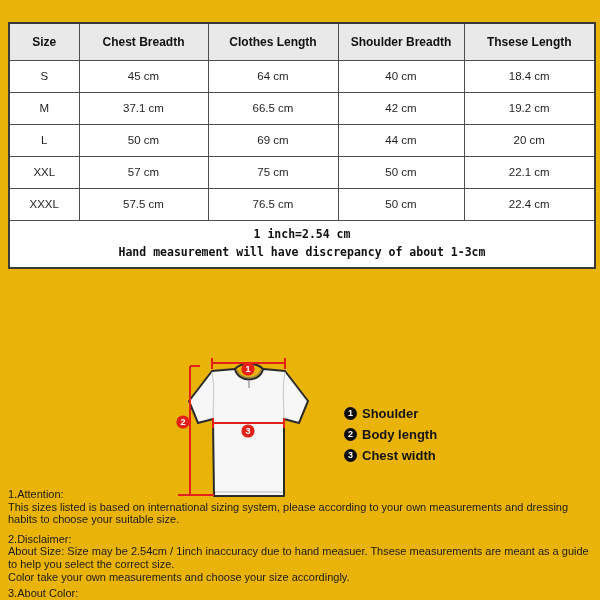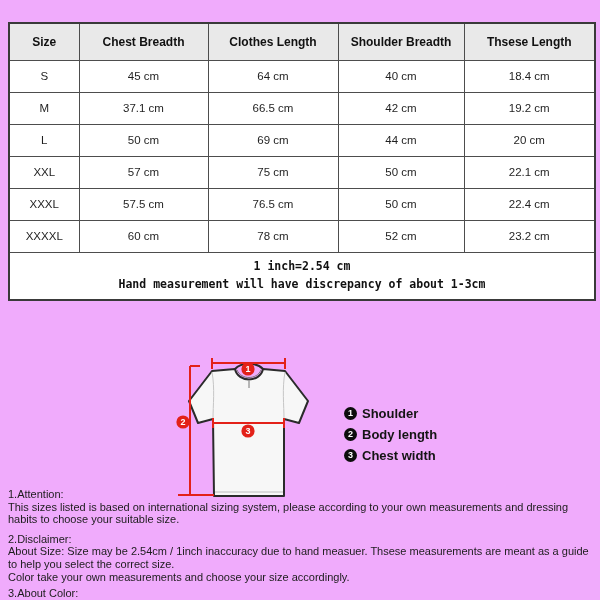--- a/index.html
+++ b/index.html
@@ -7,21 +7,21 @@
     --border-dark:#3a3a3a;
     --border-inner:#4d4d4d;
     --header-bg:#e9e9e9;
     --text:#1e1e1e;
     --shirt-outline:#2b2b2b;
     --shirt-fill:#f7f7f7;
   }
   *{box-sizing:border-box;margin:0;padding:0;}
   html,body{background:#fff;}
   body{font-family:"Liberation Sans",sans-serif;color:var(--text);}
-  .page{position:relative;width:600px;height:600px;background:#f0abfc;overflow:hidden;}
+  .page{position:relative;width:600px;height:600px;background:#eab308;overflow:hidden;}
 
   
   .size-table{
     position:absolute;left:8px;top:22px;width:586px;
     border-collapse:collapse;table-layout:fixed;
     border:2px solid var(--border-dark);
   }
   .size-table th,.size-table td{
     border:1px solid var(--border-inner);
     text-align:center;vertical-align:middle;
@@ -104,27 +104,20 @@
         <td>75 cm</td>
         <td>50 cm</td>
         <td>22.1 cm</td>
       </tr>
       <tr>
         <td>XXXL</td>
         <td>57.5 cm</td>
         <td>76.5 cm</td>
         <td>50 cm</td>
         <td>22.4 cm</td>
-      </tr>
-      <tr>
-        <td>XXXXL</td>
-        <td>60 cm</td>
-        <td>78 cm</td>
-        <td>52 cm</td>
-        <td>23.2 cm</td>
       </tr>
       <tr>
         <td class="footnote-cell" colspan="5">
           <div>1 inch=2.54 cm</div>
           <div>Hand measurement will have discrepancy of about 1-3cm</div>
         </td>
       </tr>
     </tbody>
   </table>
 

